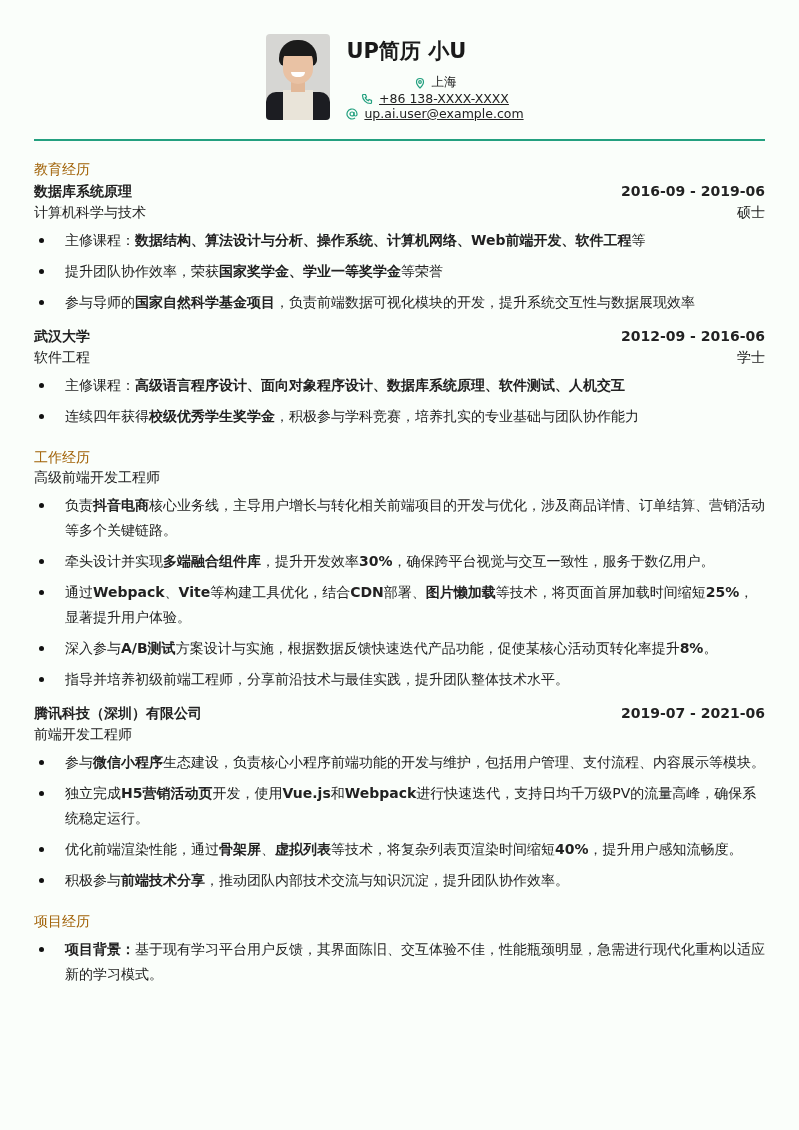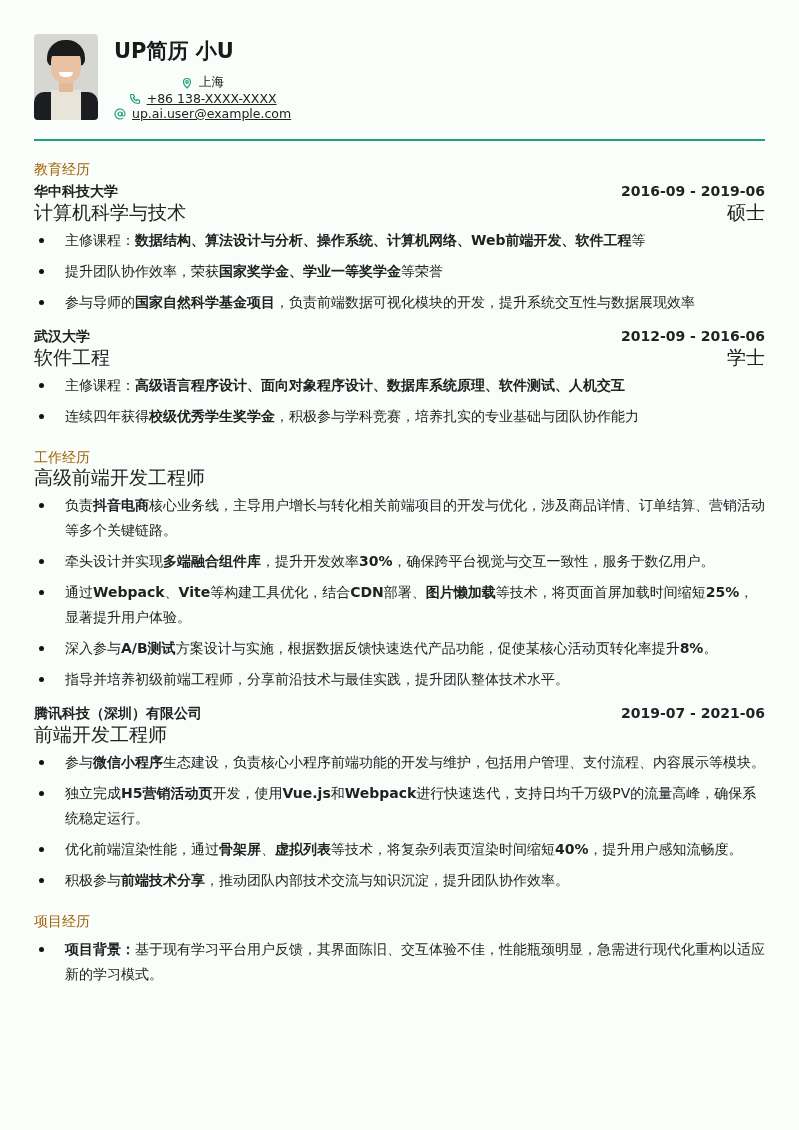--- a/index.html
+++ b/index.html
@@ -4,21 +4,21 @@
 <style>
   * { box-sizing: border-box; margin: 0; padding: 0; }
   html, body { width: 799px; height: 1130px; overflow: hidden; }
   body {
     background: #fafefa;
     font-family: "DejaVu Sans", "Liberation Sans", sans-serif;
     color: #222;
     position: relative;
   }
   .page { position: absolute; left: 34px; top: 34px; width: 731px; }
-  .header { display: flex; align-items: center; height: 86px; }
+  .header { display: flex; align-items: center; height: 86px; justify-content: center; }
   .avatar {
     width: 64px; height: 86px; border-radius: 4px; overflow: hidden;
     background: #d6d6d3; position: relative; flex-shrink: 0;
   }
   .avatar .hair { position: absolute; left: 13px; top: 6px; width: 38px; height: 26px; background: #1b1b1b; border-radius: 18px 18px 6px 6px; }
   .avatar .face { position: absolute; left: 17px; top: 14px; width: 30px; height: 36px; background: #e9c2a4; border-radius: 14px 14px 15px 15px; }
   .avatar .hair2 { position: absolute; left: 16px; top: 10px; width: 32px; height: 12px; background: #1b1b1b; border-radius: 12px 12px 4px 4px; }
   .avatar .smile { position: absolute; left: 25px; top: 38px; width: 14px; height: 5px; background: #fff; border-radius: 0 0 7px 7px; }
   .avatar .neck { position: absolute; left: 25px; top: 48px; width: 14px; height: 10px; background: #e2b898; }
   .avatar .shirt { position: absolute; left: 17px; top: 56px; width: 30px; height: 30px; background: #e9e4d9; }
@@ -26,21 +26,21 @@
   .avatar .jacket-r { position: absolute; right: 0; top: 58px; width: 24px; height: 30px; background: #1c1d22; border-radius: 0 10px 0 0; }
   .head-info { margin-left: 16px; }
   .name { font-size: 21px; font-weight: 600; color: #1a1a1a; line-height: 28px; margin-top: 4px; }
   .contacts { display: flex; align-items: center; margin-top: 9px; font-size: 12.5px; color: #222; flex-direction: column; }
   .contact { display: flex; align-items: center; margin-right: 9px; }
   .contact svg { width: 12px; height: 12px; margin-right: 6px; }
   .contact a { color: #222; text-decoration: underline; }
   .divider { height: 1.5px; background: #23a07f; margin-top: 19px; }
   .section-title { color: #a16207; font-size: 14px; font-weight: 400; margin-top: 18px; line-height: 20px; }
   .entry-head { display: flex; justify-content: space-between; font-weight: 700; font-size: 14px; line-height: 22px; margin-top: 1px; }
-  .entry-sub { display: flex; justify-content: space-between; font-size: 19px; line-height: 20px; }
+  .entry-sub { display: flex; justify-content: space-between; font-size: 14px; line-height: 20px; }
   .bullets { list-style: none; margin-top: 6px; }
   .bullets li { position: relative; padding-left: 31px; font-size: 14px; line-height: 25px; margin-bottom: 6px; }
   .bullets li::before {
     content: ""; position: absolute; left: 5px; top: 10px; width: 5px; height: 5px; border-radius: 50%; background: #111;
   }
   .bullets b { font-weight: 700; }
   .entry + .entry { margin-top: 10px; }
 </style>
 </head>
 <body>
@@ -83,21 +83,21 @@
       </div>
     </div>
   </div>
   <div class="divider"></div>
 
   <div>
     <div class="section-title">教育经历</div>
     <div id="edu-entries">
         <div class="entry">
           <div class="entry-head">
-            <span>华中科技大学</span>
+            <span>数据库系统原理</span>
             <span>2016-09 - 2019-06</span>
           </div>
           <div class="entry-sub">
             <span>计算机科学与技术</span>
             <span>硕士</span>
           </div>
           <ul class="bullets">
             <li><span>主修课程：</span><b>数据结构、算法设计与分析、操作系统、计算机网络、Web前端开发、软件工程</b><span>等</span></li>
             <li><span>提升团队协作效率，荣获</span><b>国家奖学金、学业一等奖学金</b><span>等荣誉</span></li>
             <li><span>参与导师的</span><b>国家自然科学基金项目</b><span>，负责前端数据可视化模块的开发，提升系统交互性与数据展现效率</span></li>

